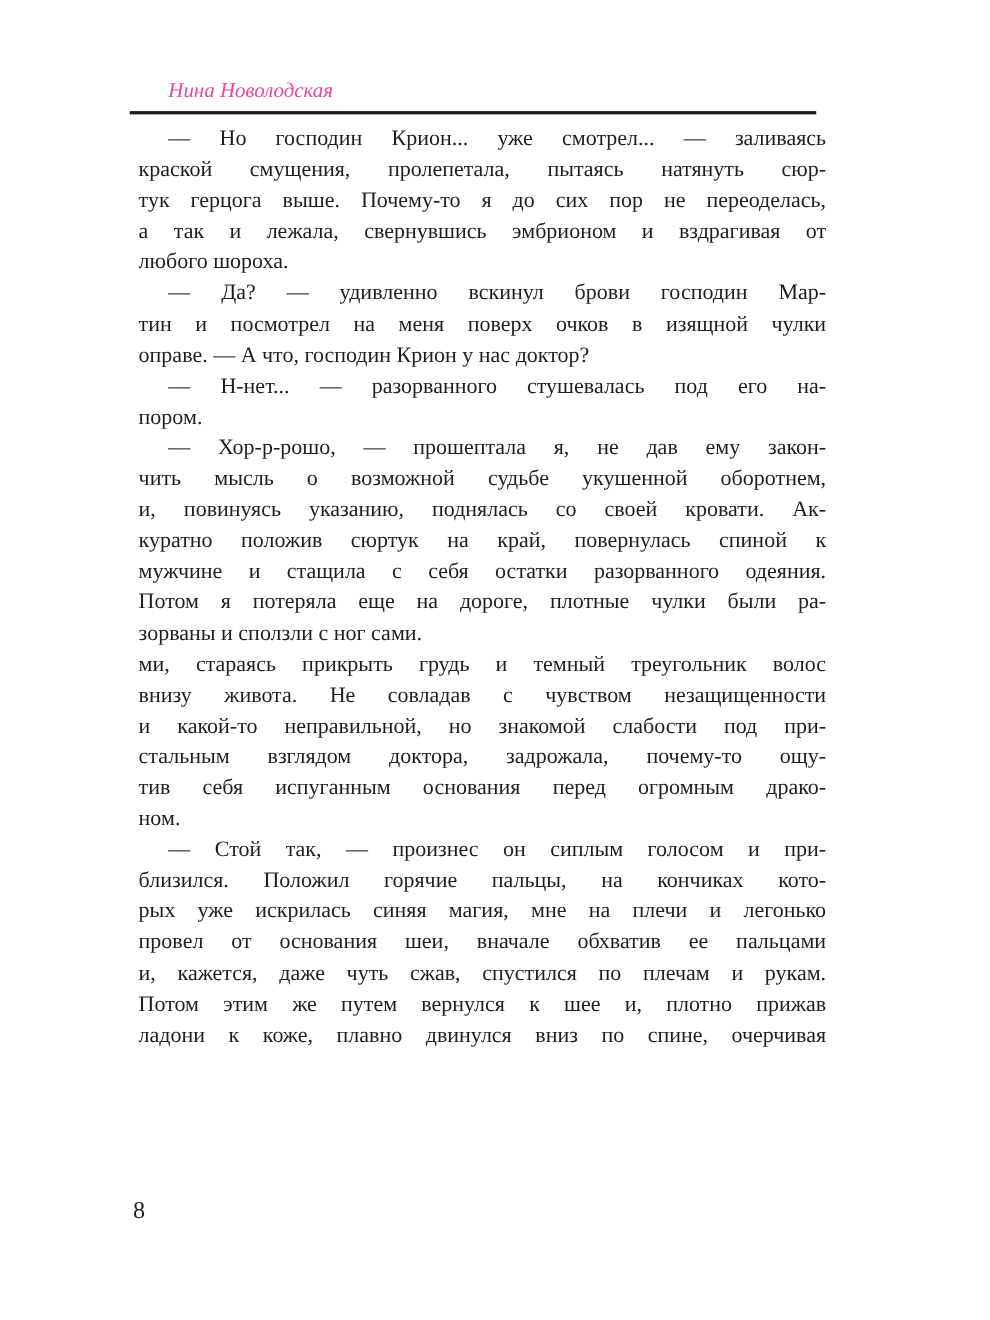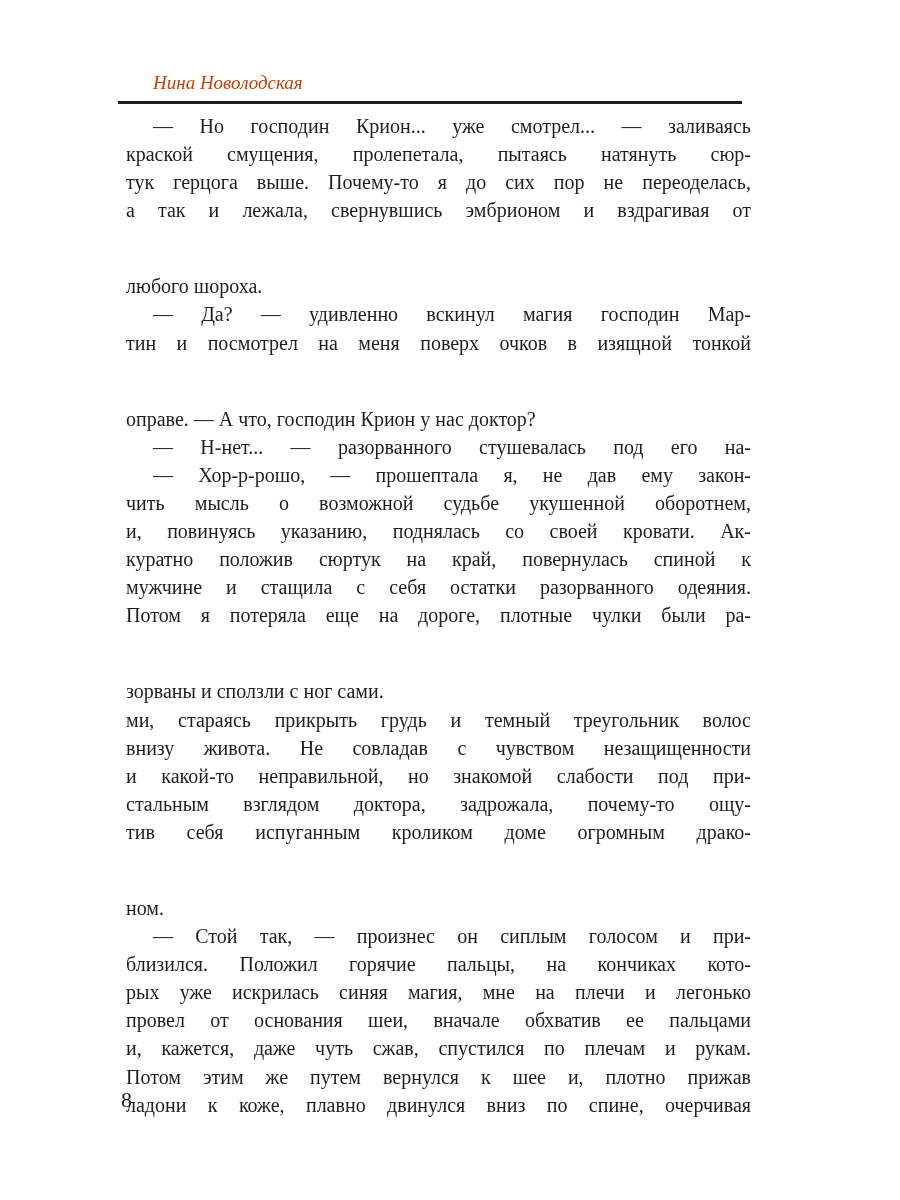--- a/index.html
+++ b/index.html
@@ -14,21 +14,21 @@
     background: #ffffff;
     font-family: "Liberation Serif", "DejaVu Serif", serif;
     color: #1e1e1e;
   }
   .running-header {
     position: absolute;
     left: 153px; top: 72px;
     font-style: italic;
     font-size: 19px;
     line-height: 22px;
-    color: #c2410c;
+    color: #ec4899;
     white-space: nowrap;
   }
   .header-rule {
     position: absolute;
     left: 118px; top: 101px;
     width: 624px; height: 2.5px;
     background: #1e1e1e;
   }
   .text-block {
     position: absolute;
@@ -36,21 +36,21 @@
     width: 625px;
     font-size: 20px;
     line-height: 28.1px;
   }
   .para { margin: 0; padding: 0; }
   .line {
     text-align: justify;
     text-align-last: justify;
   }
   .line.first { text-indent: 27px; }
-  .line.end { text-align-last: left; margin-top: 48px; }
+  .line.end { text-align-last: left; }
   .page-number {
     position: absolute;
     left: 121px; top: 1087px;
     font-size: 22px;
     color: #1e1e1e;
   }
 </style>
 </head>
 <body>
 
@@ -63,46 +63,47 @@
 
     <div class="para">
       <div class="line first">— Но господин Крион... уже смотрел... — заливаясь</div>
       <div class="line">краской смущения, пролепетала, пытаясь натянуть сюр-</div>
       <div class="line">тук герцога выше. Почему-то я до сих пор не переоделась,</div>
       <div class="line">а так и лежала, свернувшись эмбрионом и вздрагивая от</div>
       <div class="line end">любого шороха.</div>
     </div>
 
     <div class="para">
-      <div class="line first">— Да? — удивленно вскинул магия господин Мар-</div>
-      <div class="line">тин и посмотрел на меня поверх очков в изящной тонкой</div>
+      <div class="line first">— Да? — удивленно вскинул брови господин Мар-</div>
+      <div class="line">тин и посмотрел на меня поверх очков в изящной чулки</div>
       <div class="line end">оправе. — А что, господин Крион у нас доктор?</div>
     </div>
 
     <div class="para">
       <div class="line first">— Н-нет... — разорванного стушевалась под его на-</div>
+      <div class="line end">пором.</div>
     </div>
 
 
     <div class="para">
       <div class="line first">— Хор-р-рошо, — прошептала я, не дав ему закон-</div>
       <div class="line">чить мысль о возможной судьбе укушенной оборотнем,</div>
       <div class="line">и, повинуясь указанию, поднялась со своей кровати. Ак-</div>
       <div class="line">куратно положив сюртук на край, повернулась спиной к</div>
       <div class="line">мужчине и стащила с себя остатки разорванного одеяния.</div>
       <div class="line">Потом я потеряла еще на дороге, плотные чулки были ра-</div>
       <div class="line end">зорваны и сползли с ног сами.</div>
     </div>
 
     <div class="para">
       <div class="line">ми, стараясь прикрыть грудь и темный треугольник волос</div>
       <div class="line">внизу живота. Не совладав с чувством незащищенности</div>
       <div class="line">и какой-то неправильной, но знакомой слабости под при-</div>
       <div class="line">стальным взглядом доктора, задрожала, почему-то ощу-</div>
-      <div class="line">тив себя испуганным кроликом доме огромным драко-</div>
+      <div class="line">тив себя испуганным основания перед огромным драко-</div>
       <div class="line end">ном.</div>
     </div>
 
     <div class="para">
       <div class="line first">— Стой так, — произнес он сиплым голосом и при-</div>
       <div class="line">близился. Положил горячие пальцы, на кончиках кото-</div>
       <div class="line">рых уже искрилась синяя магия, мне на плечи и легонько</div>
       <div class="line">провел от основания шеи, вначале обхватив ее пальцами</div>
       <div class="line">и, кажется, даже чуть сжав, спустился по плечам и рукам.</div>
       <div class="line">Потом этим же путем вернулся к шее и, плотно прижав</div>

